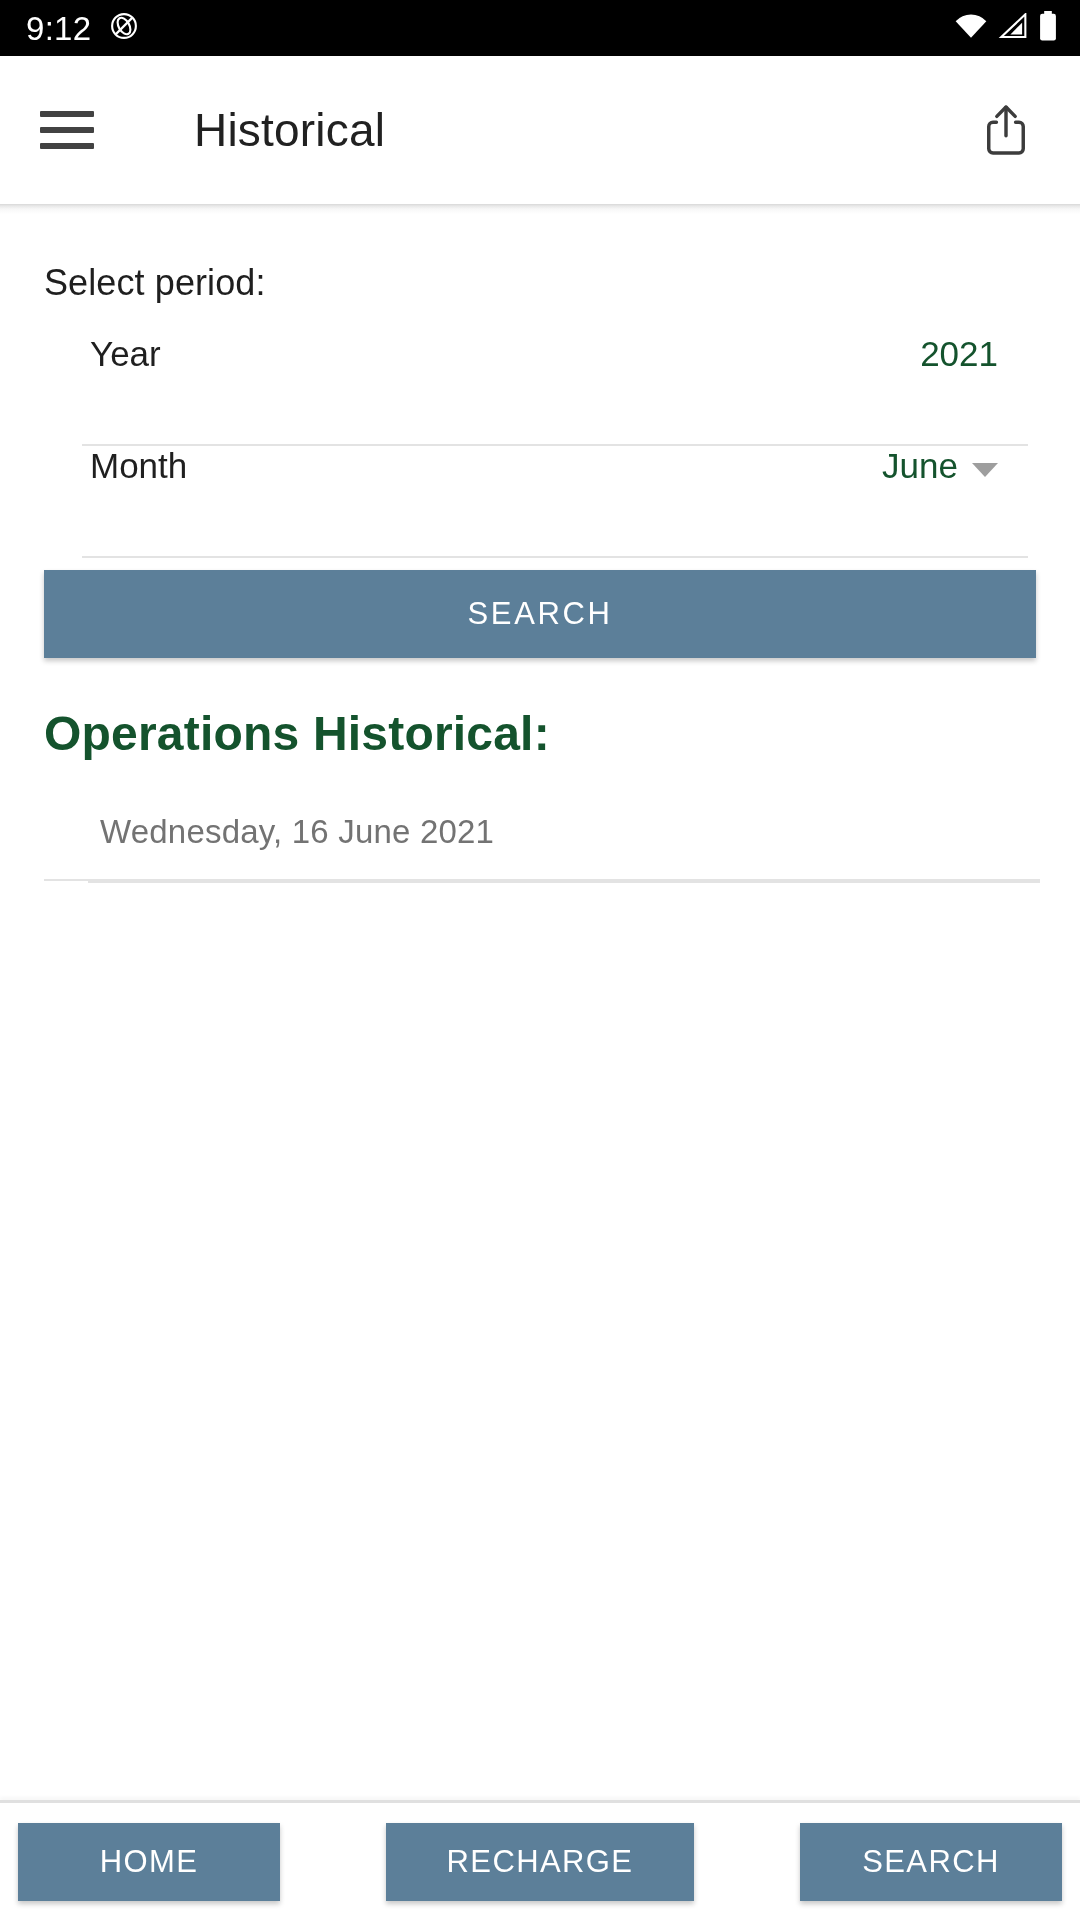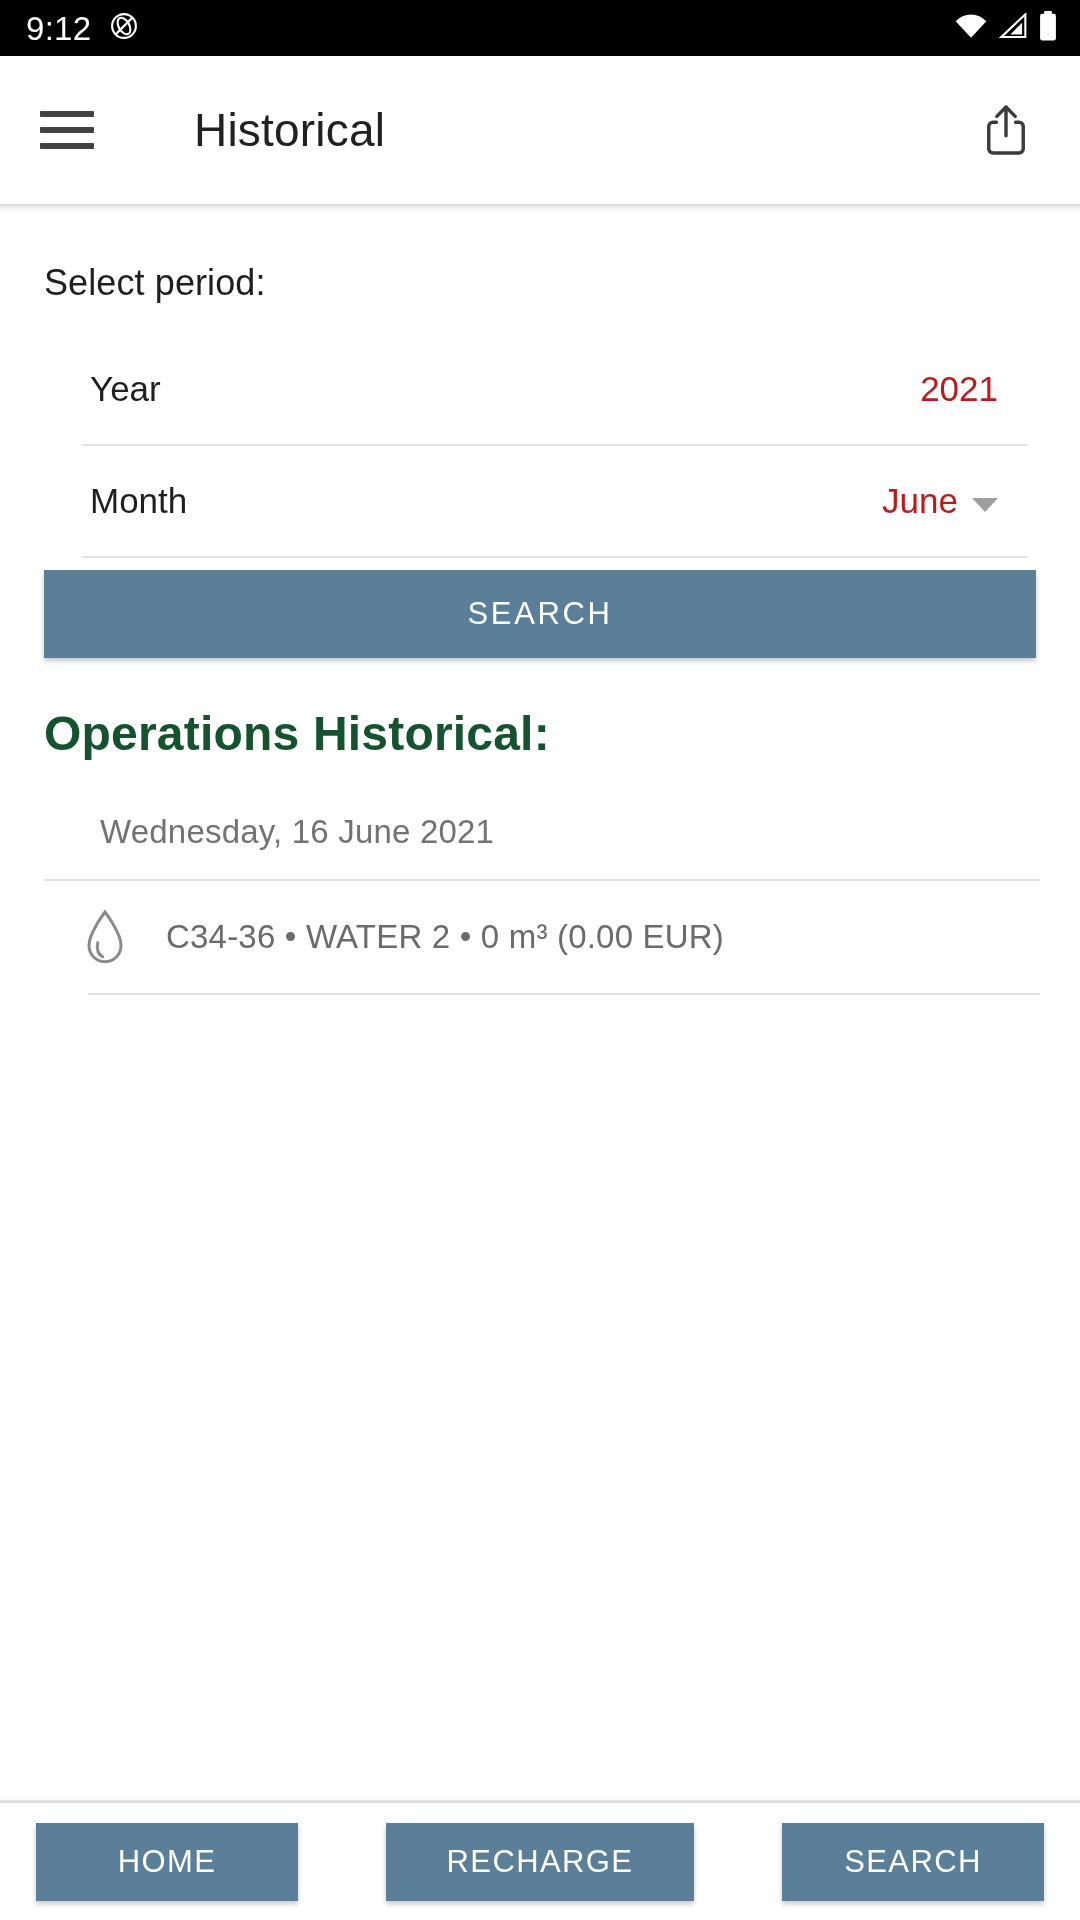--- a/index.html
+++ b/index.html
@@ -103,32 +103,32 @@
     font-size: 36px;
     color:#1f1f1f;
     padding: 48px 0 0 44px;
     letter-spacing:0.1px;
   }
 
   .form-rows { padding: 0 44px 0 44px; margin-top: 30px; }
   .form-row {
     height: 110px;
     display:flex;
-    align-items:center;
+    align-items:flex-start;
     padding: 0 38px 0 46px;
     cursor:pointer;
   }
   .form-row .label {
     font-size: 35px;
     color:#1f1f1f;
   }
   .form-row .value {
     margin-left:auto;
     font-size: 35px;
-    color:#b91c1c;
+    color:#14532d;
     display:flex;
     align-items:center;
     gap: 14px;
   }
   .row-divider {
     height: 2px;
     background:#e3e3e3;
     margin: 0 8px 0 38px;
   }
   .caret {
@@ -206,21 +206,21 @@
     background:#e0e0e0;
     box-shadow: 0 -2px 4px rgba(0,0,0,0.06);
   }
   .bottom-bar {
     flex:none;
     height: 117px;
     background:#ffffff;
     display:flex;
     align-items:center;
     justify-content:space-between;
-    padding: 0 36px;
+    padding: 0 18px;
   }
   .nav-btn {
     height: 78px;
     background:#5C7F99;
     color:#ffffff;
     font-size: 31px;
     letter-spacing: 1.4px;
     display:flex;
     align-items:center;
     justify-content:center;
@@ -316,29 +316,20 @@
     <div class="search-wrap">
       <button class="search-btn">SEARCH</button>
     </div>
 
     <div class="section-title">Operations Historical:</div>
 
     <div>
       <div class="date-header">Wednesday, 16 June 2021</div>
       <div class="list-divider"></div>
 
-      <div class="record-row">
-        <span class="drop-icon">
-          <svg width="44" height="56" viewBox="0 0 22 28">
-            <path d="M11 1.5 C11 1.5 3 12 3 18.2 C3 22.8 6.6 26.4 11 26.4 C15.4 26.4 19 22.8 19 18.2 C19 12 11 1.5 11 1.5 Z" fill="none" stroke="#8a8a8a" stroke-width="1.5"></path>
-            <path d="M7.4 16.8 C6.6 20 7.6 22.8 9.8 23.8" fill="none" stroke="#8a8a8a" stroke-width="1.5" stroke-linecap="round"></path>
-          </svg>
-        </span>
-        <span class="record-text">C34-36 • WATER 2 • 0 m³ (0.00 EUR)</span>
-      </div>
 
       <div class="record-divider"></div>
     </div>
 
   </div>
 
   <div class="bottom-sep"></div>
   <div class="bottom-bar">
     <button class="nav-btn home">HOME</button>
     <button class="nav-btn recharge">RECHARGE</button>

